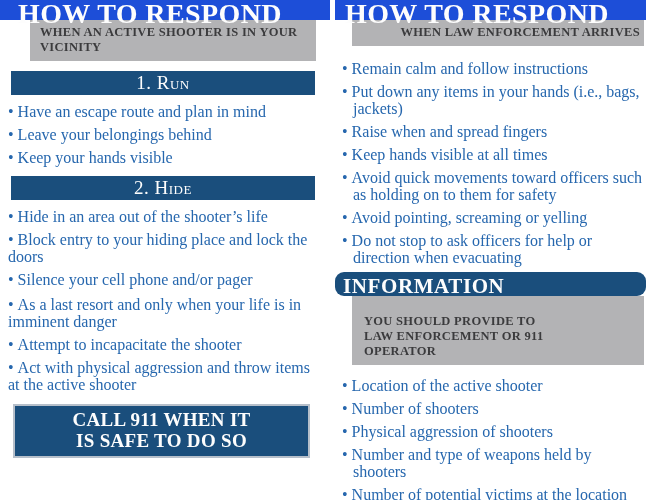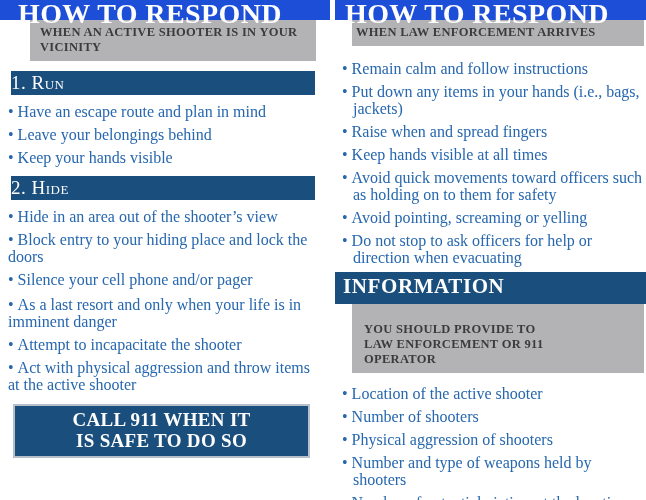--- a/index.html
+++ b/index.html
@@ -15,41 +15,42 @@
     height:20px; line-height:28px; letter-spacing:0.4px; white-space:nowrap;
   }
   .hdr-bar.l { padding-left:18px; }
   .hdr-bar.r { padding-left:10px; }
 
   .sub-gray {
     background:#b3b3b5; color:#3b3b3d; font-weight:bold; font-size:12.5px;
     letter-spacing:0.3px; line-height:15px;
   }
   .sub-gray.l { margin-left:30px; margin-right:14px; padding:5px 8px 6px 10px; }
-  .sub-gray.r { margin-left:17px; margin-right:2px;  padding:5px 4px 6px 4px; text-align:left; }
+  .sub-gray.r { margin-left:17px; margin-right:2px;  padding:5px 4px 6px 4px; text-align:right; }
   .sub-gray.info { margin-left:17px; margin-right:2px; padding:18px 88px 6px 12px; }
 
   .sec-bar {
-    background:#1a4e7c; color:#fdfdfd; text-align:left;
+    background:#1a4e7c; color:#fdfdfd; text-align:center;
     font-size:19px; font-variant:small-caps; letter-spacing:0.5px;
     height:24px; line-height:24px; margin:10px 15px 0 11px;
   }
 
   ul.blt { margin:8px 0 0 0; padding:0 12px 0 8px; list-style:none; }
   ul.blt li {
     font-size:16px; color:#2667ae; line-height:17px; margin-bottom:6px;
   }
   ul.blt li::before { content:"\2022\00a0"; }
   ul.blt.hang { padding:0 2px 0 18px; margin-top:14px; }
   ul.blt.hang li { text-indent:-11px; }
   ul.blt.hang.info-list { margin-top:12px; }
 
   .info-bar {
     background:#1a4e7c; color:#fdfdfd; font-weight:bold; font-size:21px;
-    height:32px; line-height:28px; padding-left:8px; letter-spacing:0.6px;
+    height:24px; line-height:28px; padding-left:8px; letter-spacing:0.6px;
+    border-radius:9px;
   }
 
   .call-box {
     background:#1a4e7c; border:2px solid #b6bfca; color:#fdfdfd;
     font-weight:bold; font-size:19px; line-height:21px; text-align:center;
     margin:11px 20px 0 13px; padding:3px 0 5px 0; letter-spacing:0.3px;
   }
 </style>
 </head>
 <body>
@@ -70,21 +71,21 @@
     <ul class="blt">
       <li>Have an escape route and plan in mind</li>
       <li>Leave your belongings behind</li>
       <li>Keep your hands visible</li>
     </ul>
 
     <div class="sec-bar">
       <span>2. Hide</span>
     </div>
     <ul class="blt">
-      <li>Hide in an area out of the shooter’s view</li>
+      <li>Hide in an area out of the shooter’s life</li>
       <li>Block entry to your hiding place and lock the doors</li>
       <li>Silence your cell phone and/or pager</li>
     </ul>
 
     <ul class="blt">
       <li>As a last resort and only when your life is in imminent danger</li>
       <li>Attempt to incapacitate the shooter</li>
       <li>Act with physical aggression and throw items at the active shooter</li>
     </ul>
 

